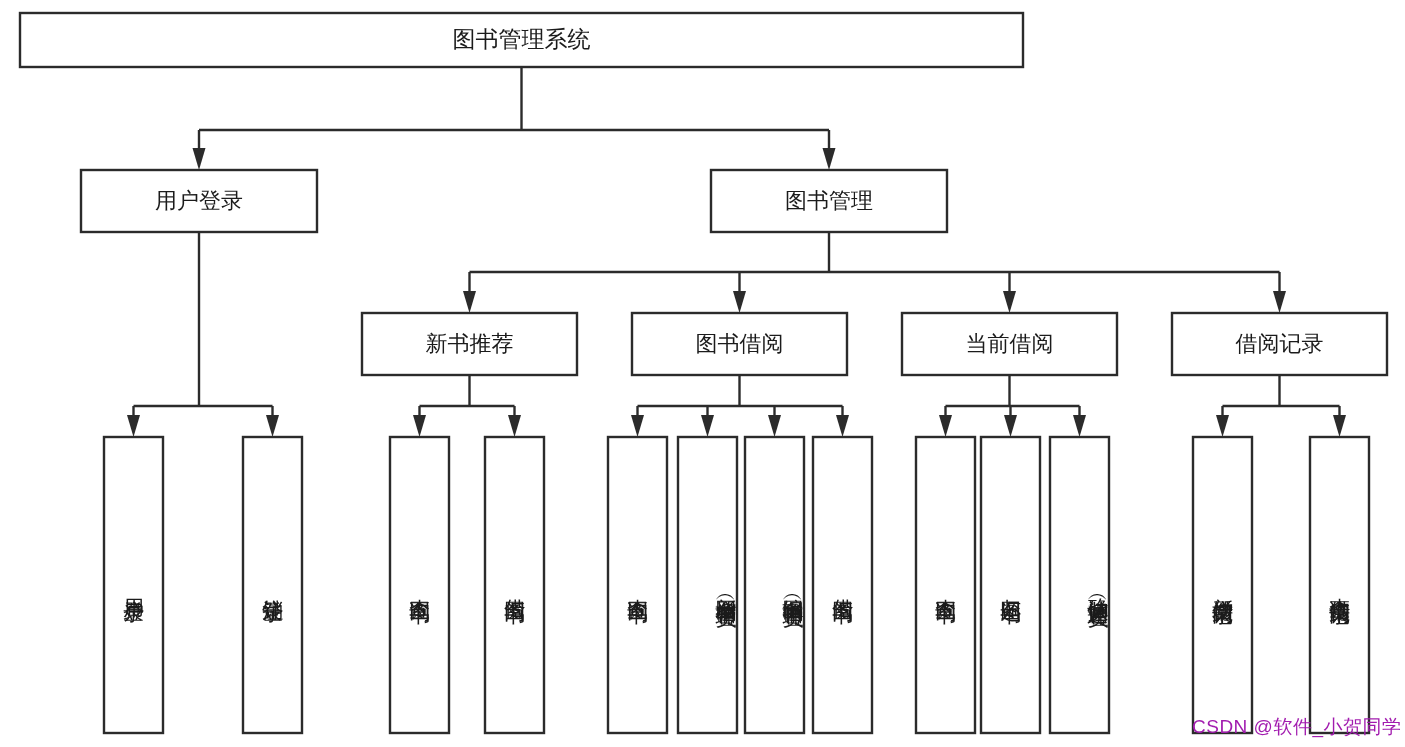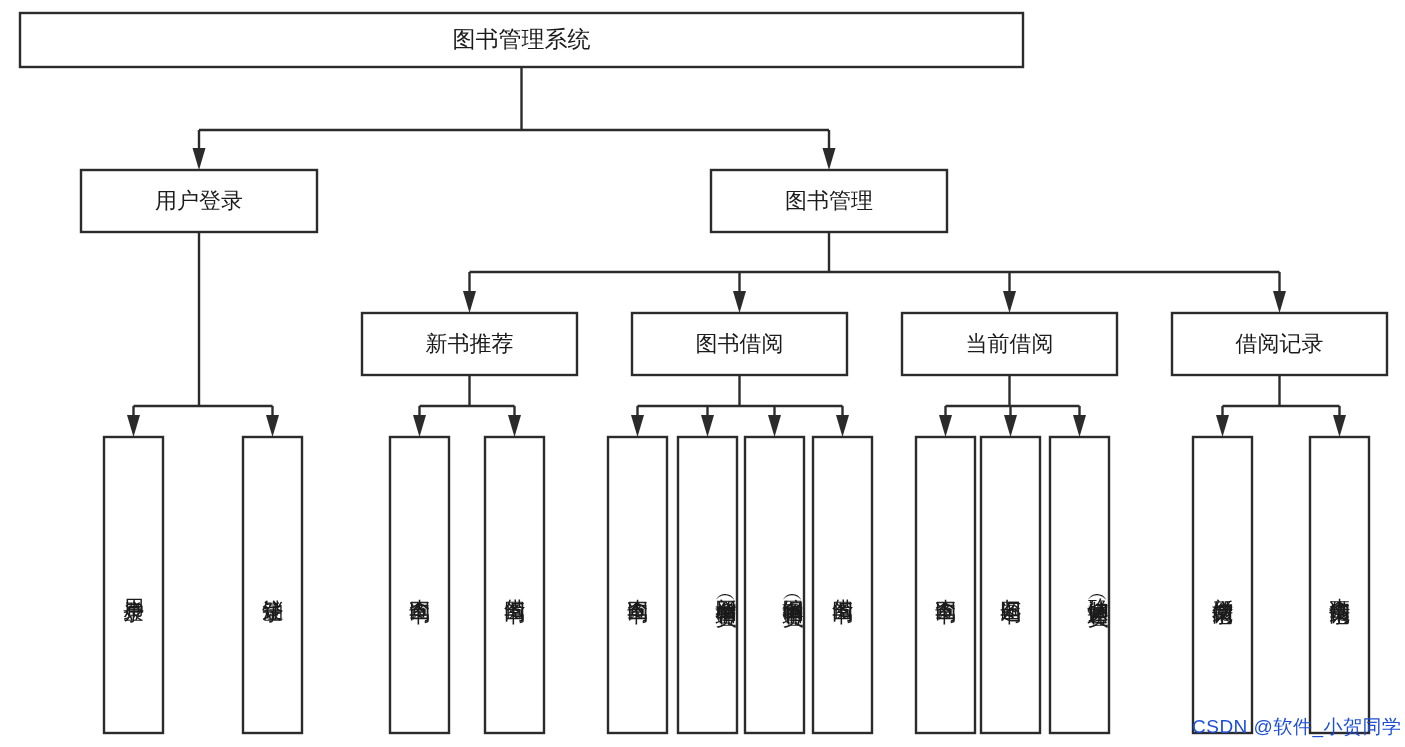--- a/index.html
+++ b/index.html
@@ -64,21 +64,21 @@
     white-space: nowrap;
     text-align: start;
     pointer-events: none;
   }
   .watermark {
     position: absolute;
     left: 1192px;
     top: 714px;
     font-family: "Liberation Sans", "DejaVu Sans", sans-serif;
     font-size: 19px;
-    color: #1d4ed8;
+    color: #a21caf;
     white-space: nowrap;
     letter-spacing: 0.5px;
   }
 </style>
 </head>
 <body>
 
 <div id="diagram-root">
   <svg class="diagram" viewBox="0 0 1405 747">
     <g id="connectors-layer">

